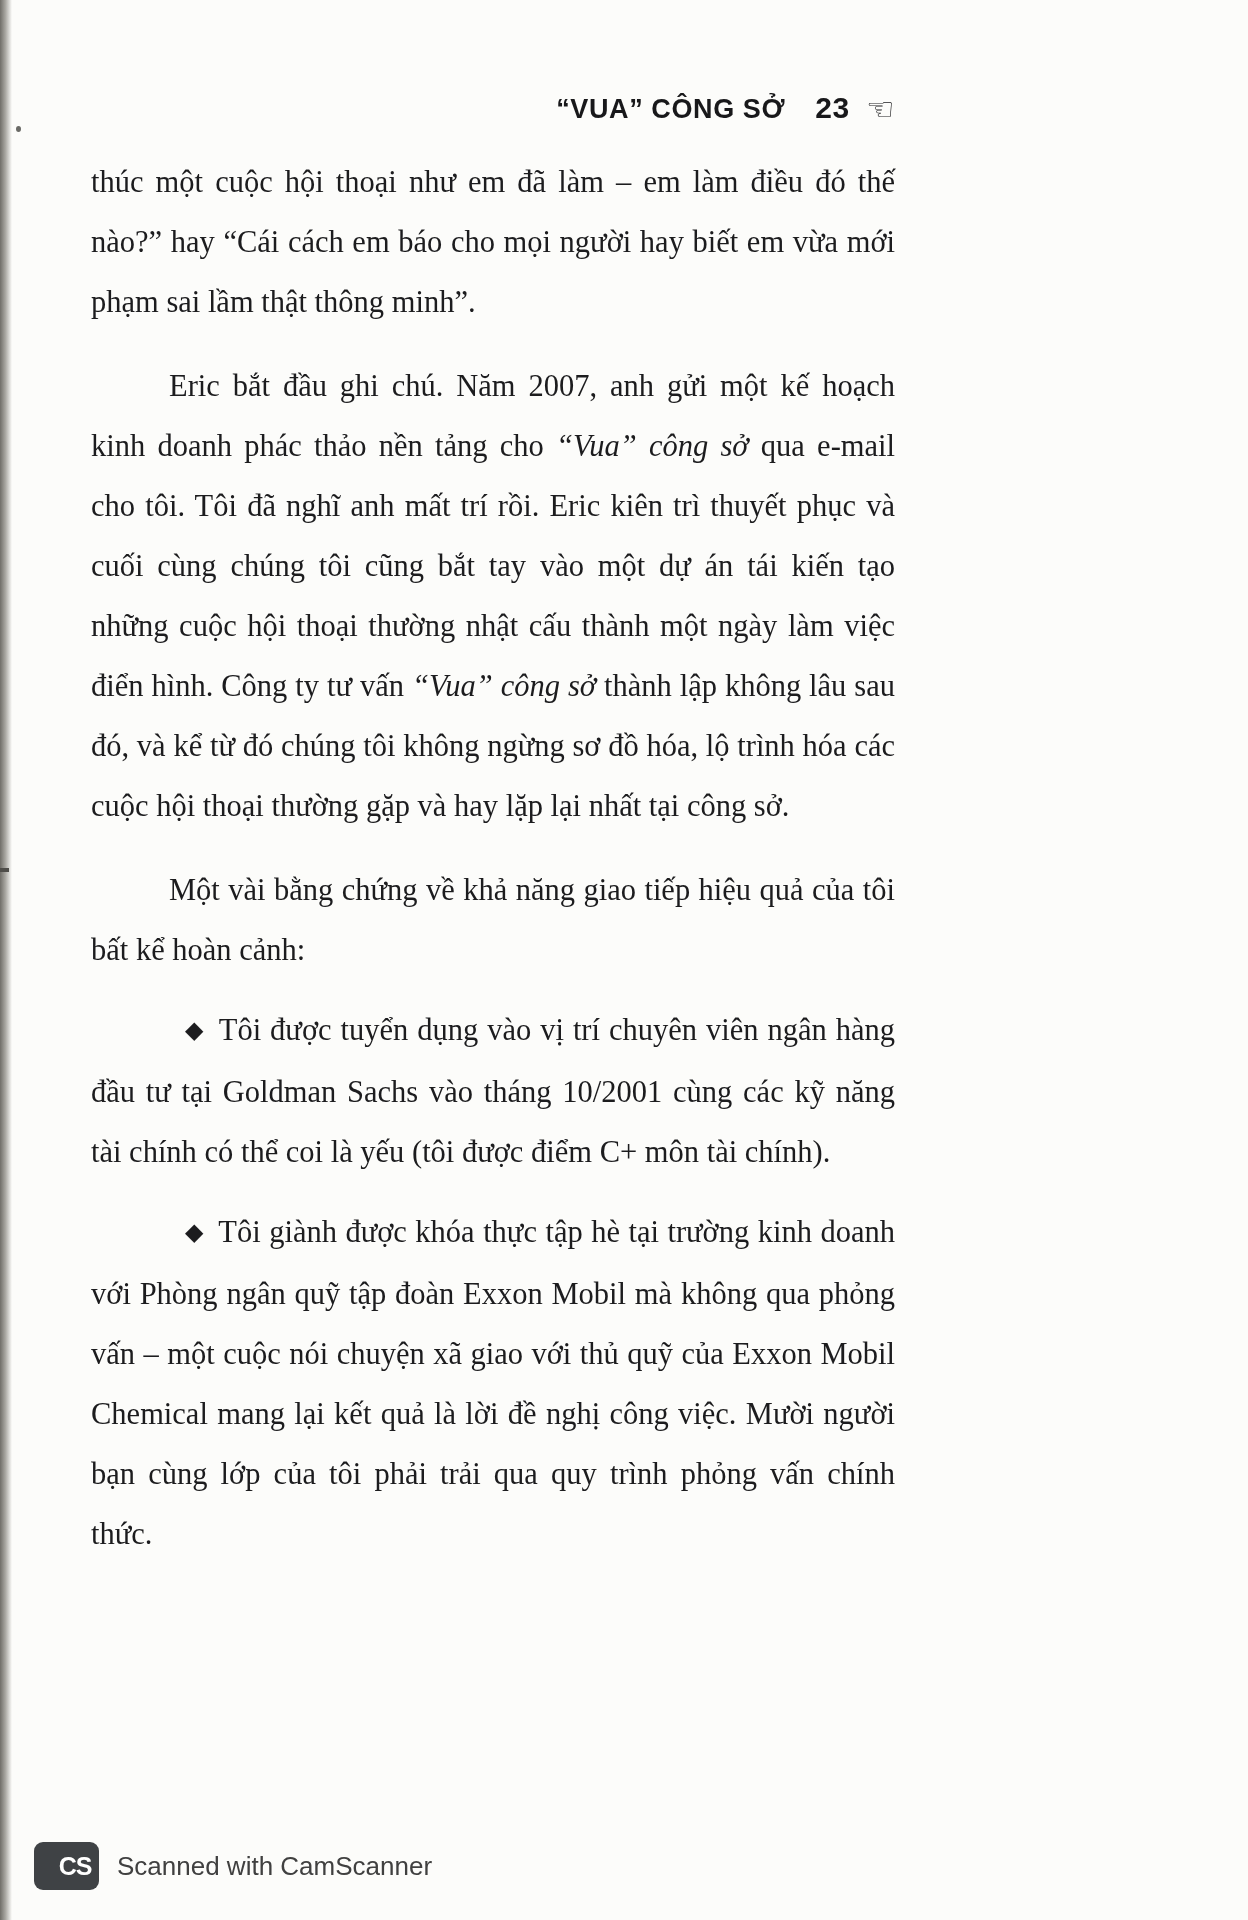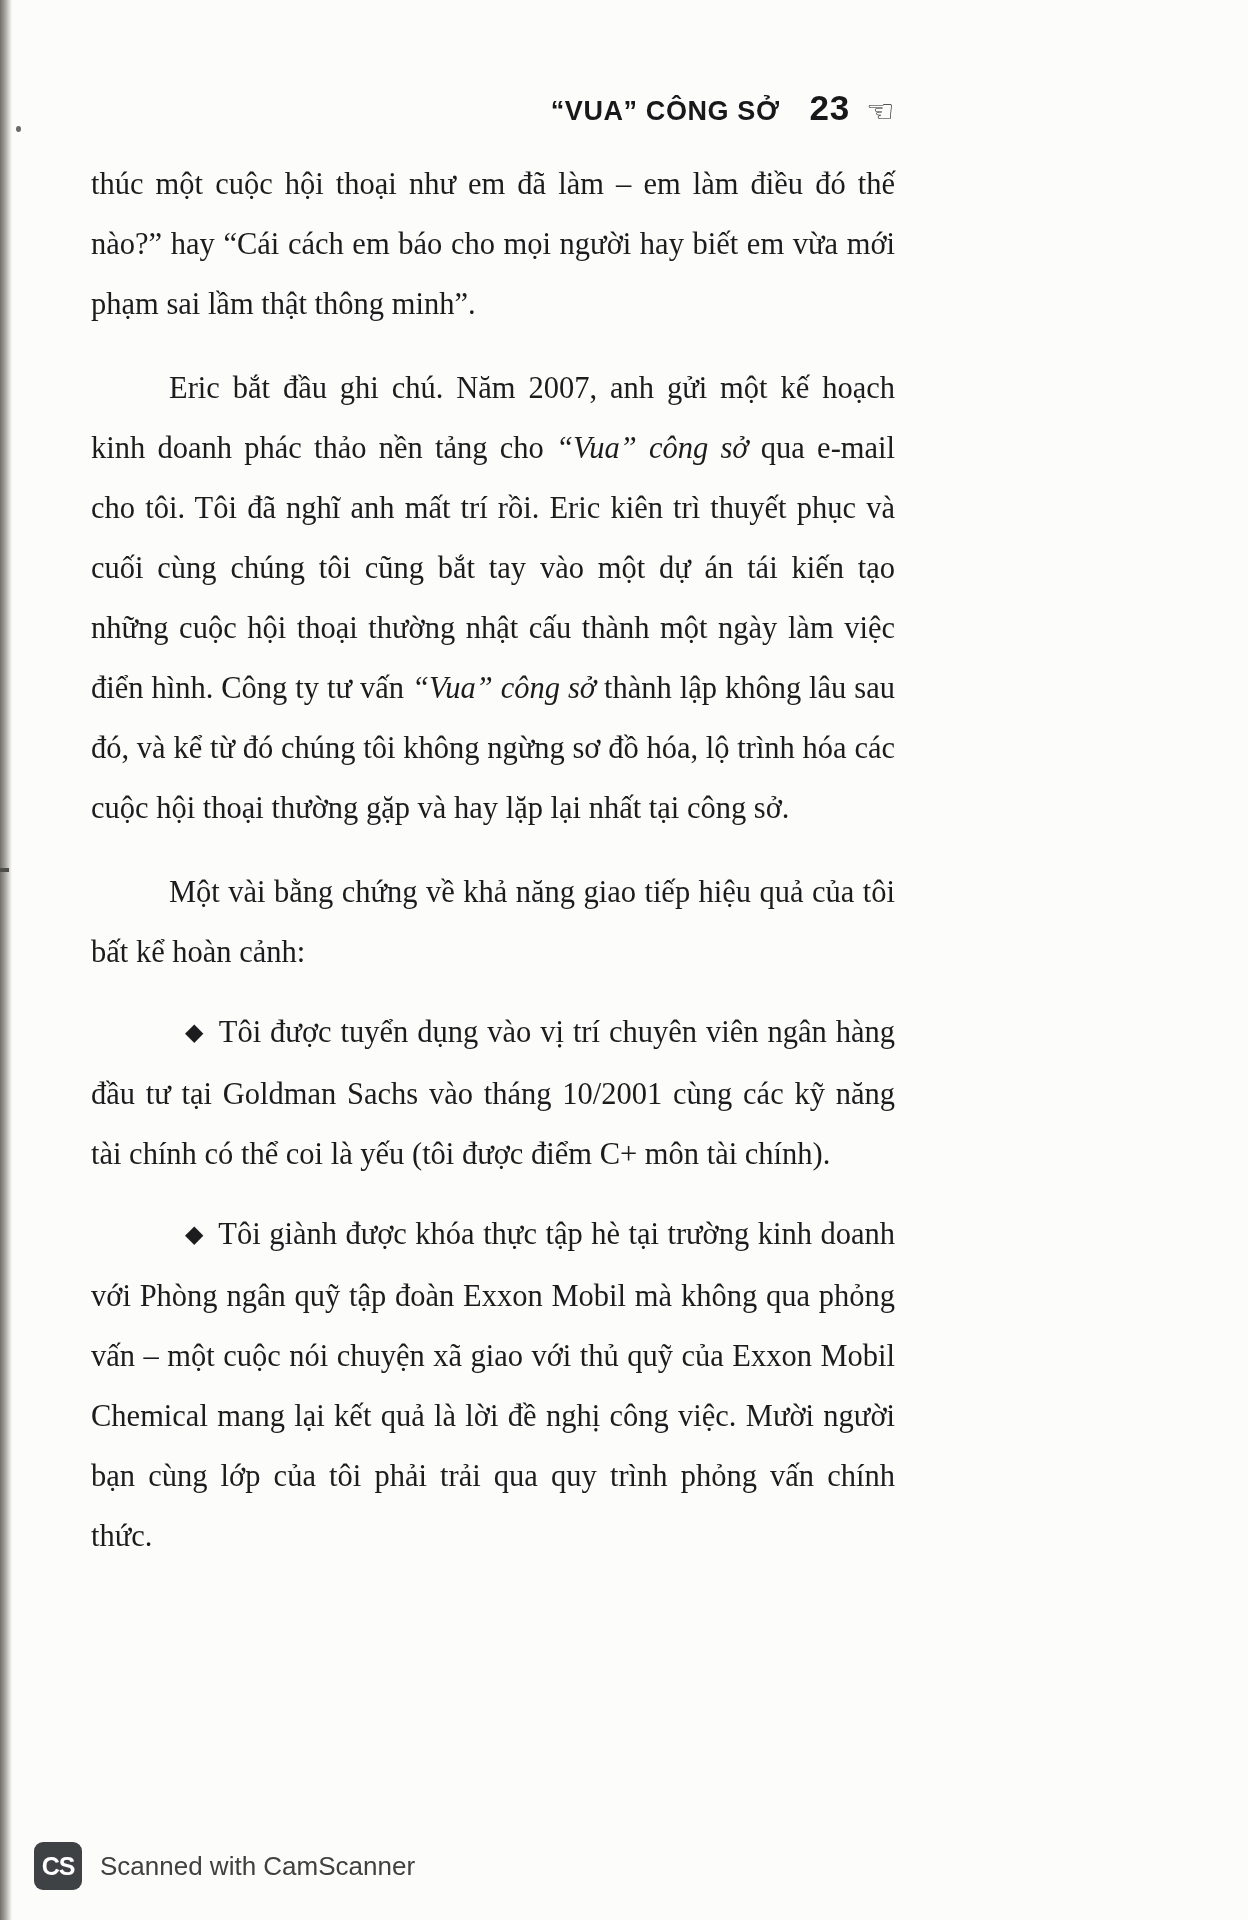--- a/index.html
+++ b/index.html
@@ -45,21 +45,21 @@
     justify-content: flex-end;
     align-items: baseline;
     font-family: "Liberation Sans", sans-serif;
     font-weight: 700;
     font-size: 27px;
     letter-spacing: 0.6px;
     color: #18181a;
   }
   .page-header .page-num {
     margin-left: 30px;
-    font-size: 35px;
+    font-size: 30px;
   }
   .page-header .hand {
     margin-left: 16px;
     font-size: 32px;
     font-family: "DejaVu Sans", sans-serif;
     font-weight: 400;
     transform: translateY(2px);
     display: inline-block;
   }
   .page-body {
@@ -103,20 +103,21 @@
     background: #3f4245;
     border-radius: 9px;
     color: #ffffff;
     font-family: "Liberation Sans", sans-serif;
     font-weight: 700;
     font-size: 25px;
     display: flex;
     align-items: center;
     justify-content: center;
     letter-spacing: -1px;
+    padding-left: 17px;
   }
   .footer-text {
     font-family: "Liberation Sans", sans-serif;
     font-size: 26px;
     color: #404040;
   }
 </style>
 </head>
 <body>
 

